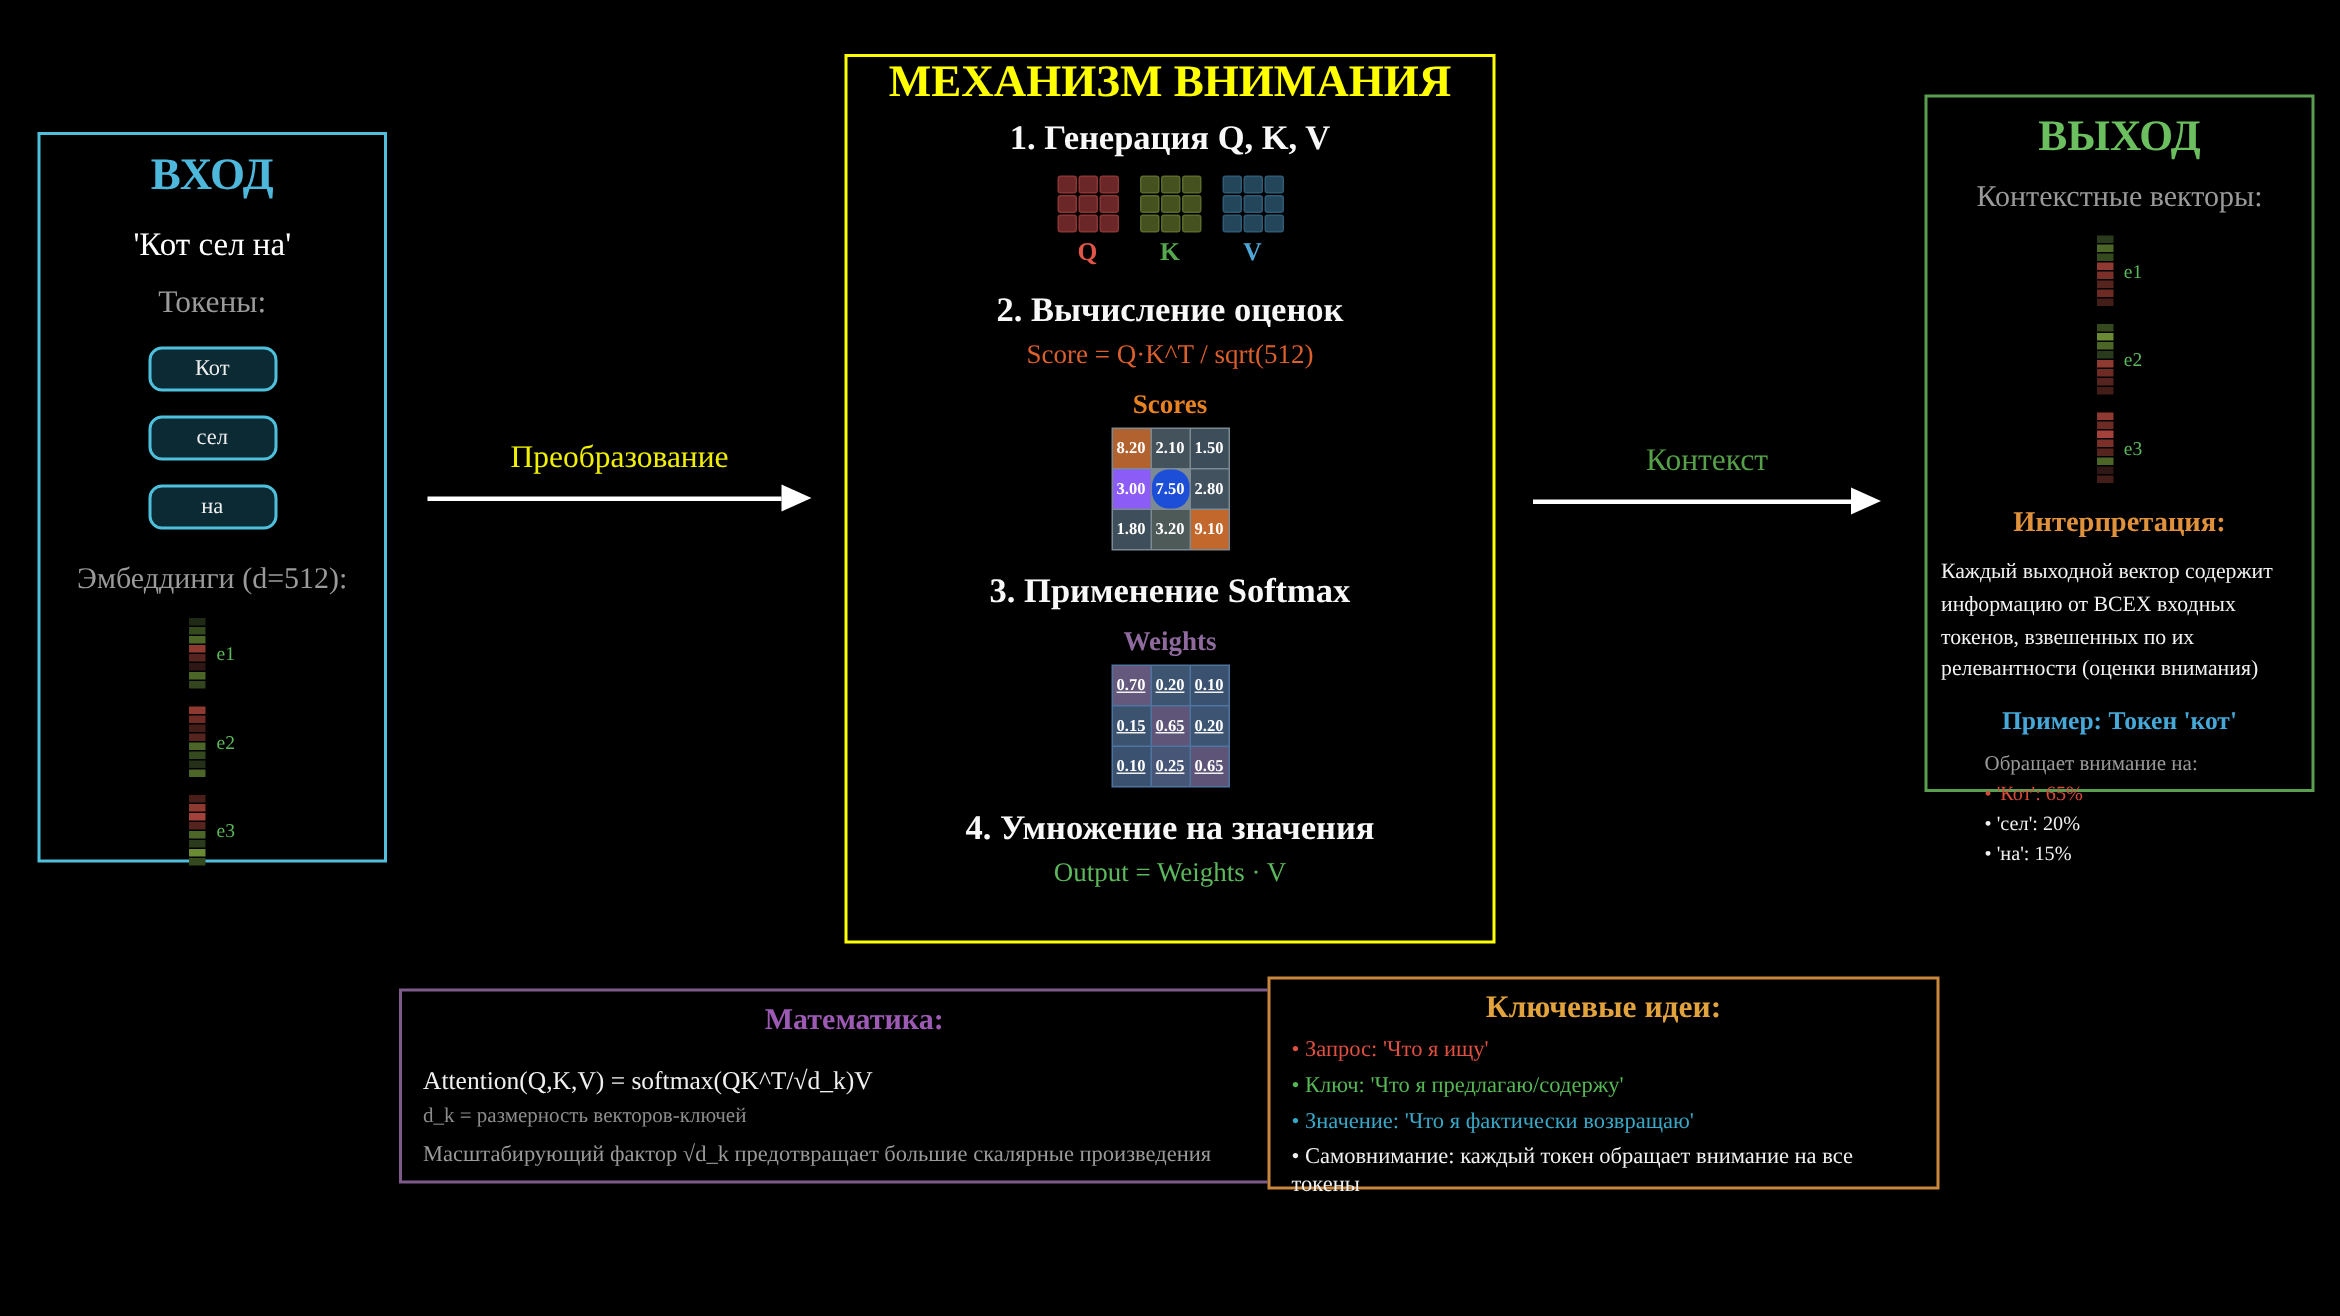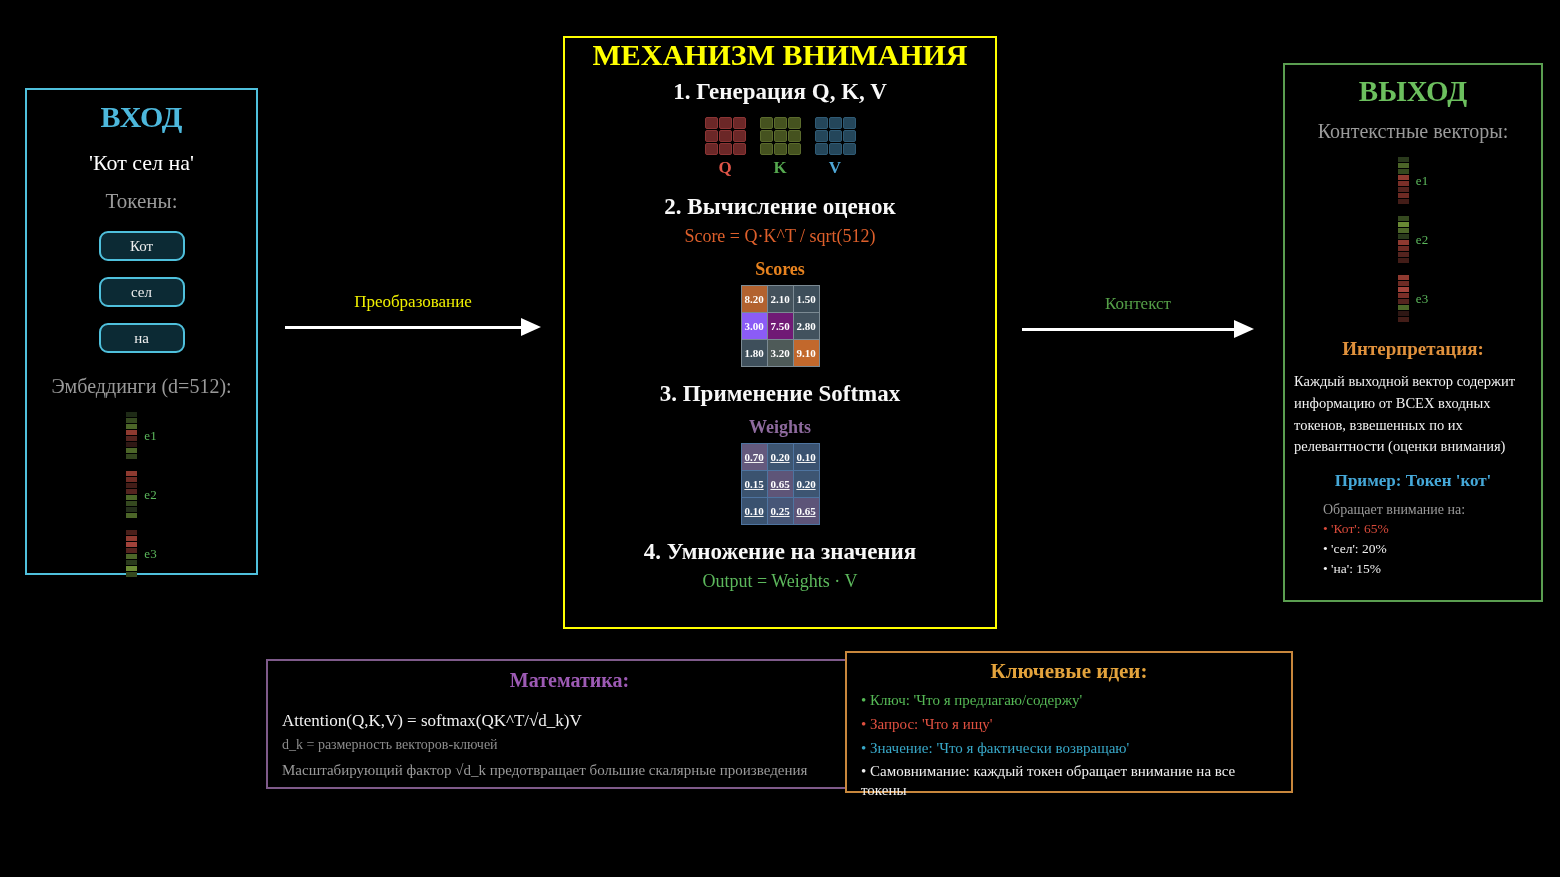--- a/index.html
+++ b/index.html
@@ -29,21 +29,21 @@
   .qkv-wrap{display:flex;flex-direction:column;align-items:center;}
   .qkv-grid{display:grid;grid-template-columns:repeat(3,13px);grid-auto-rows:12px;gap:1px;}
   .qkv-cell{border:1px solid;border-radius:2px;box-sizing:border-box;}
   .qkv-label{margin-top:3px;font-size:17px;font-weight:bold;}
   .formula{margin-top:6px;font-size:18px;}
   .matrix-label{margin-top:12px;font-size:18px;font-weight:bold;}
   .matrix{display:grid;grid-template-columns:repeat(3,25px);grid-auto-rows:26px;gap:1px;padding:1px;margin-top:5px;}
   .mx-cell{display:flex;align-items:center;justify-content:center;font-size:11px;font-weight:bold;
            color:#ffffff;white-space:nowrap;overflow:visible;}
   
-  #output-box{left:1283px;top:63px;width:260px;height:539px;border:2px solid #5a9e50;}
+  #output-box{left:1283px;top:63px;width:260px;height:465px;border:2px solid #5a9e50;}
   .output-title{margin-top:10px;font-size:29px;font-weight:bold;color:#6cbf5e;}
   .vectors-label{margin-top:12px;font-size:20px;color:#9a9a9a;}
   .interp-title{margin-top:16px;font-size:19px;font-weight:bold;color:#e0913c;}
   .interp-text{margin-top:11px;width:238px;font-size:14.5px;line-height:1.5;color:#f2f2f2;text-align:left;}
   .example-title{margin-top:13px;font-size:17px;font-weight:bold;color:#45a8d8;}
   .attend-block{margin-top:11px;width:180px;text-align:left;}
   .attend-label{font-size:14px;color:#9a9a9a;}
   .bullet-item{font-size:13.5px;line-height:1.25;}
   .attend-list .bullet-item{margin-top:3px;}
   
@@ -54,21 +54,21 @@
   .math-note2{margin-top:9px;font-size:15px;color:#9a9a9a;text-align:left;}
   
   #ideas-box{left:845px;top:651px;width:448px;height:142px;border:2px solid #c8873c;align-items:stretch;padding:0 14px;}
   .ideas-title{margin-top:6px;font-size:21px;font-weight:bold;color:#e3a33c;text-align:center;}
   .ideas-list{margin-top:7px;display:flex;flex-direction:column;gap:5px;text-align:left;}
   .ideas-list .bullet-item{font-size:15px;}
   
   .arrow-wrap{position:absolute;display:flex;flex-direction:column;align-items:center;}
   #transform-arrow{left:285px;top:292px;width:256px;}
   #context-arrow{left:1022px;top:294px;width:232px;}
-  .arrow-label{font-size:17px;}
+  .arrow-label{font-size:21px;}
   #transform-arrow .arrow-label{color:#f0f000;}
   #context-arrow .arrow-label{color:#55a048;}
   .arrow-line{position:relative;margin-top:14px;height:3px;background:#ffffff;align-self:stretch;margin-right:20px;}
   .arrow-head{position:absolute;right:-20px;top:-8px;width:0;height:0;
               border-left:20px solid #ffffff;border-top:9px solid transparent;border-bottom:9px solid transparent;}
 </style>
 </head>
 <body>
 
 <div id="canvas">
@@ -181,21 +181,21 @@
         </div>
       </div>
     <div class="step-heading" style="margin-top:16px;">2. Вычисление оценок</div>
     <div class="formula" style="color:#dd5f2b;">Score = Q·K^T / sqrt(512)</div>
     <div class="matrix-label" style="color:#e8831f;">Scores</div>
     <div class="matrix" style="background: rgb(123, 138, 147);">
         <div class="mx-cell" style="background: rgb(178, 98, 47);">8.20</div>
         <div class="mx-cell" style="background: rgb(68, 82, 92);">2.10</div>
         <div class="mx-cell" style="background: rgb(61, 78, 90);">1.50</div>
         <div class="mx-cell" style="background: #8b5cf6;">3.00</div>
-        <div class="mx-cell" style="background: #701a75;">7.50</div>
+        <div class="mx-cell" style="background: #1d4ed8; border-radius: 11px;">7.50</div>
         <div class="mx-cell" style="background: rgb(66, 82, 94);">2.80</div>
         <div class="mx-cell" style="background: rgb(62, 79, 91);">1.80</div>
         <div class="mx-cell" style="background: rgb(78, 90, 88);">3.20</div>
         <div class="mx-cell" style="background: rgb(194, 104, 44);">9.10</div>
       </div>
     <div class="step-heading">3. Применение Softmax</div>
     <div class="matrix-label" style="margin-top:10px;color:#8e6a9e;">Weights</div>
     <div class="matrix" style="background: rgb(78, 116, 160); text-decoration: underline;">
         <div class="mx-cell" style="background: rgb(100, 89, 125);">0.70</div>
         <div class="mx-cell" style="background: rgb(61, 85, 113);">0.20</div>
@@ -278,20 +278,20 @@
   <div class="box" id="math-box">
     <div class="math-title">Математика:</div>
     <div class="math-formula">Attention(Q,K,V) = softmax(QK^T/√d_k)V</div>
     <div class="math-note1">d_k = размерность векторов-ключей</div>
     <div class="math-note2">Масштабирующий фактор √d_k предотвращает большие скалярные произведения</div>
   </div>
 
   <div class="box" id="ideas-box">
     <div class="ideas-title">Ключевые идеи:</div>
     <div class="ideas-list">
+        <div class="bullet-item" style="color: rgb(224, 80, 64);">• Запрос: 'Что я ищу'</div>
         <div class="bullet-item" style="color: rgb(85, 184, 85);">• Ключ: 'Что я предлагаю/содержу'</div>
-        <div class="bullet-item" style="color: rgb(224, 80, 64);">• Запрос: 'Что я ищу'</div>
         <div class="bullet-item" style="color: rgb(56, 168, 200);">• Значение: 'Что я фактически возвращаю'</div>
         <div class="bullet-item" style="color: rgb(240, 240, 240);">• Самовнимание: каждый токен обращает внимание на все токены</div>
       </div>
   </div>
 
 </div>
 
 </body></html>

